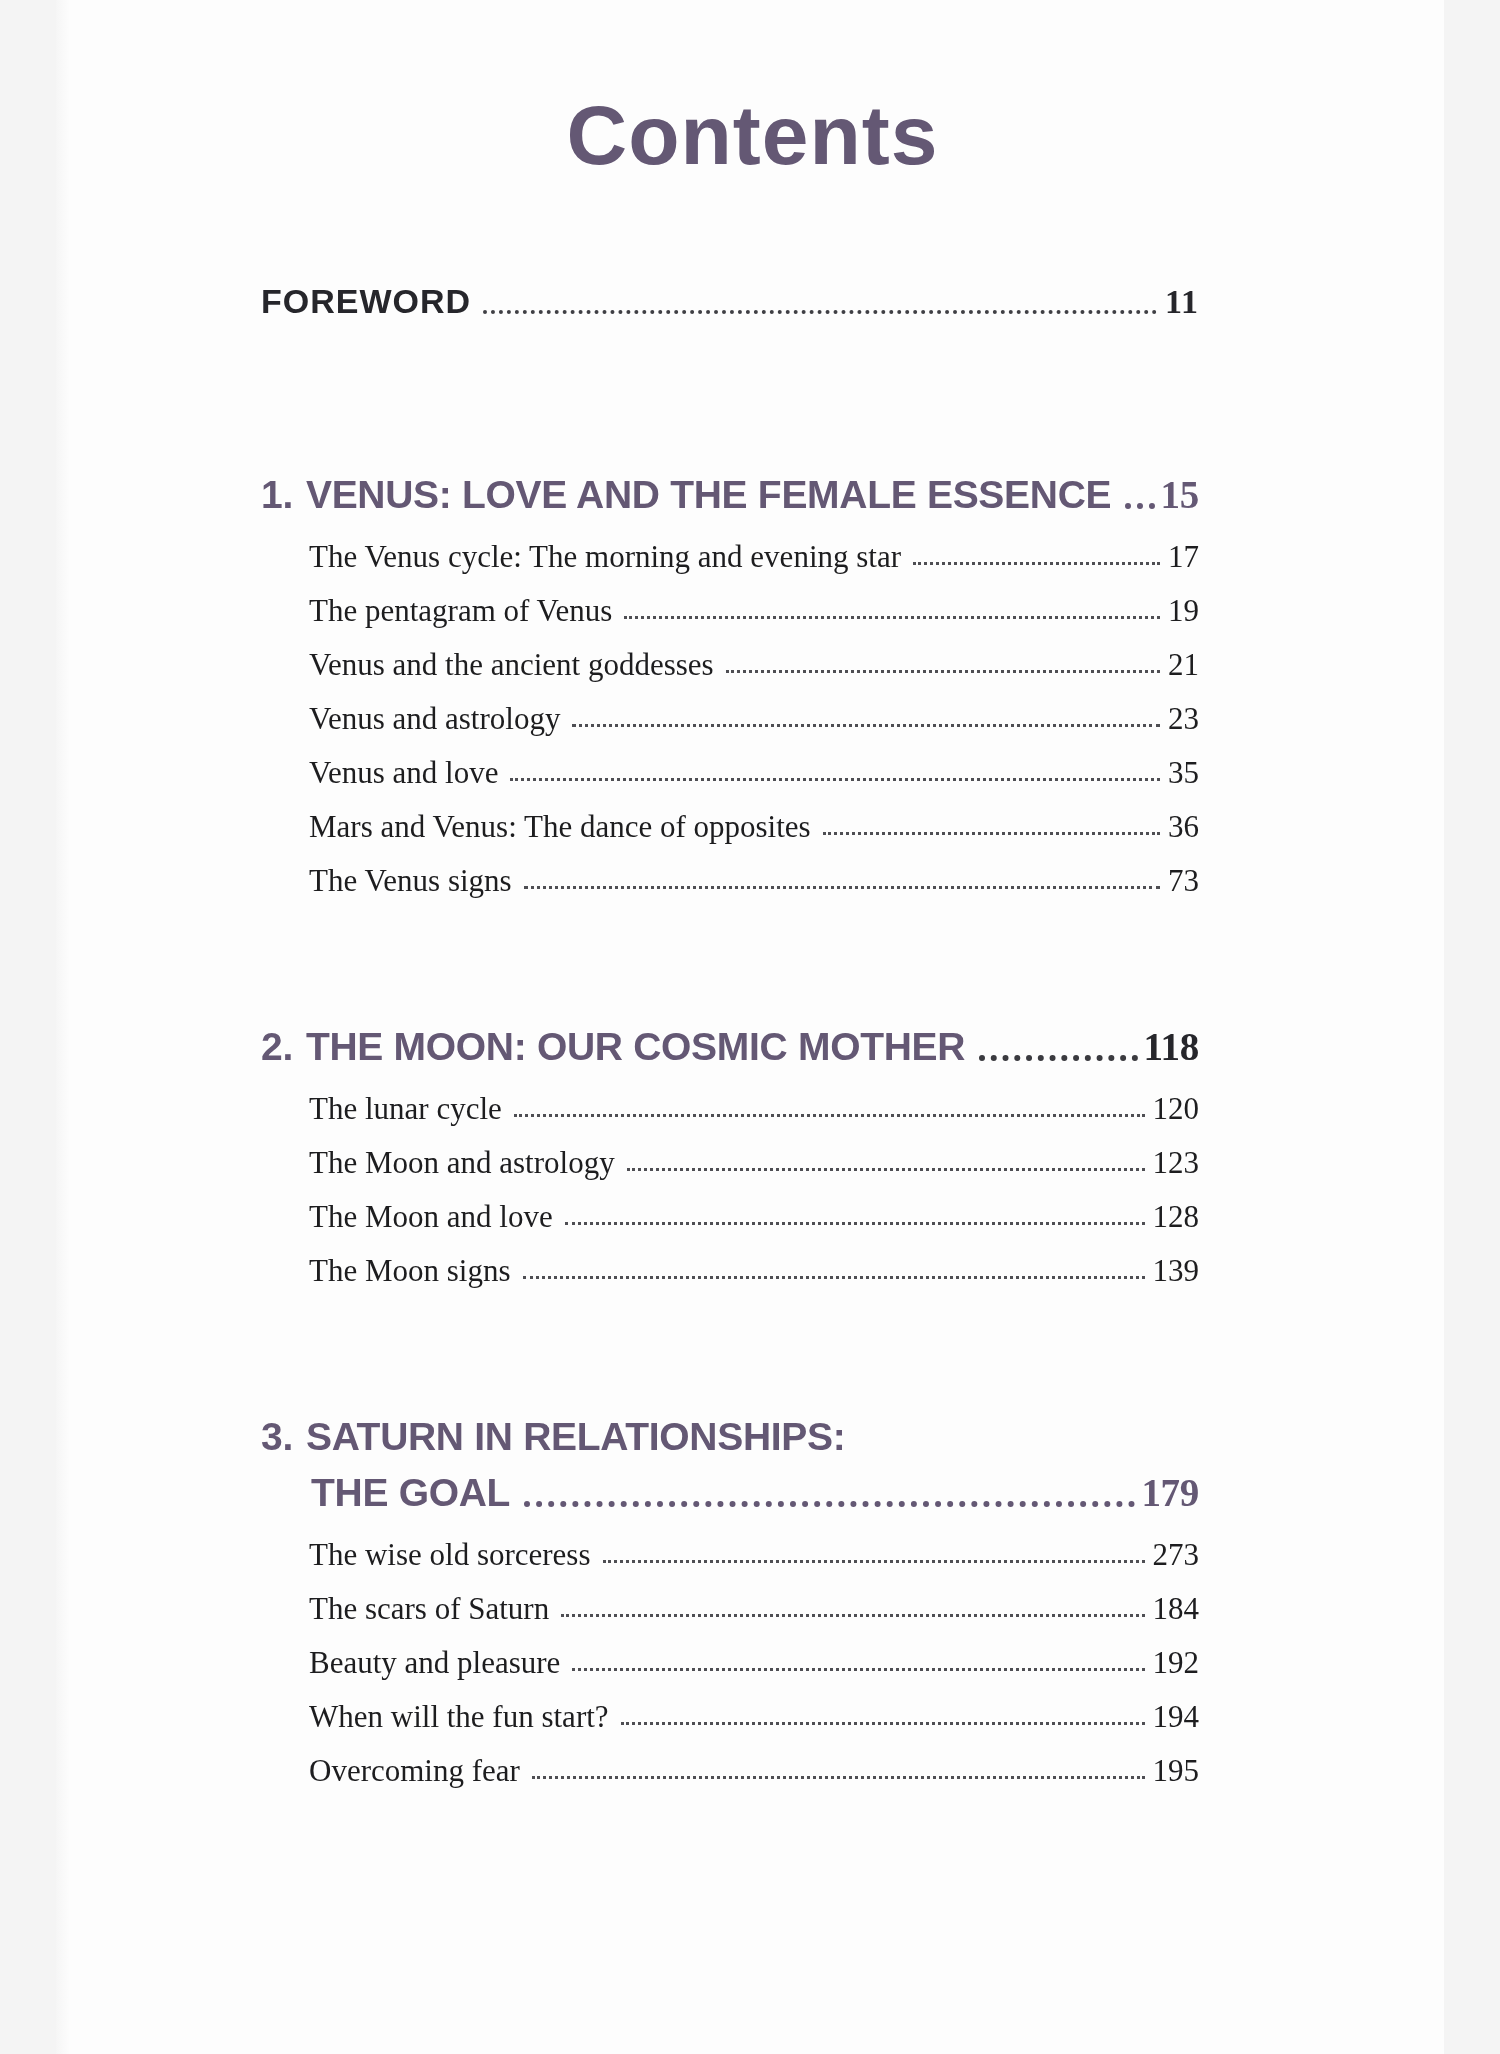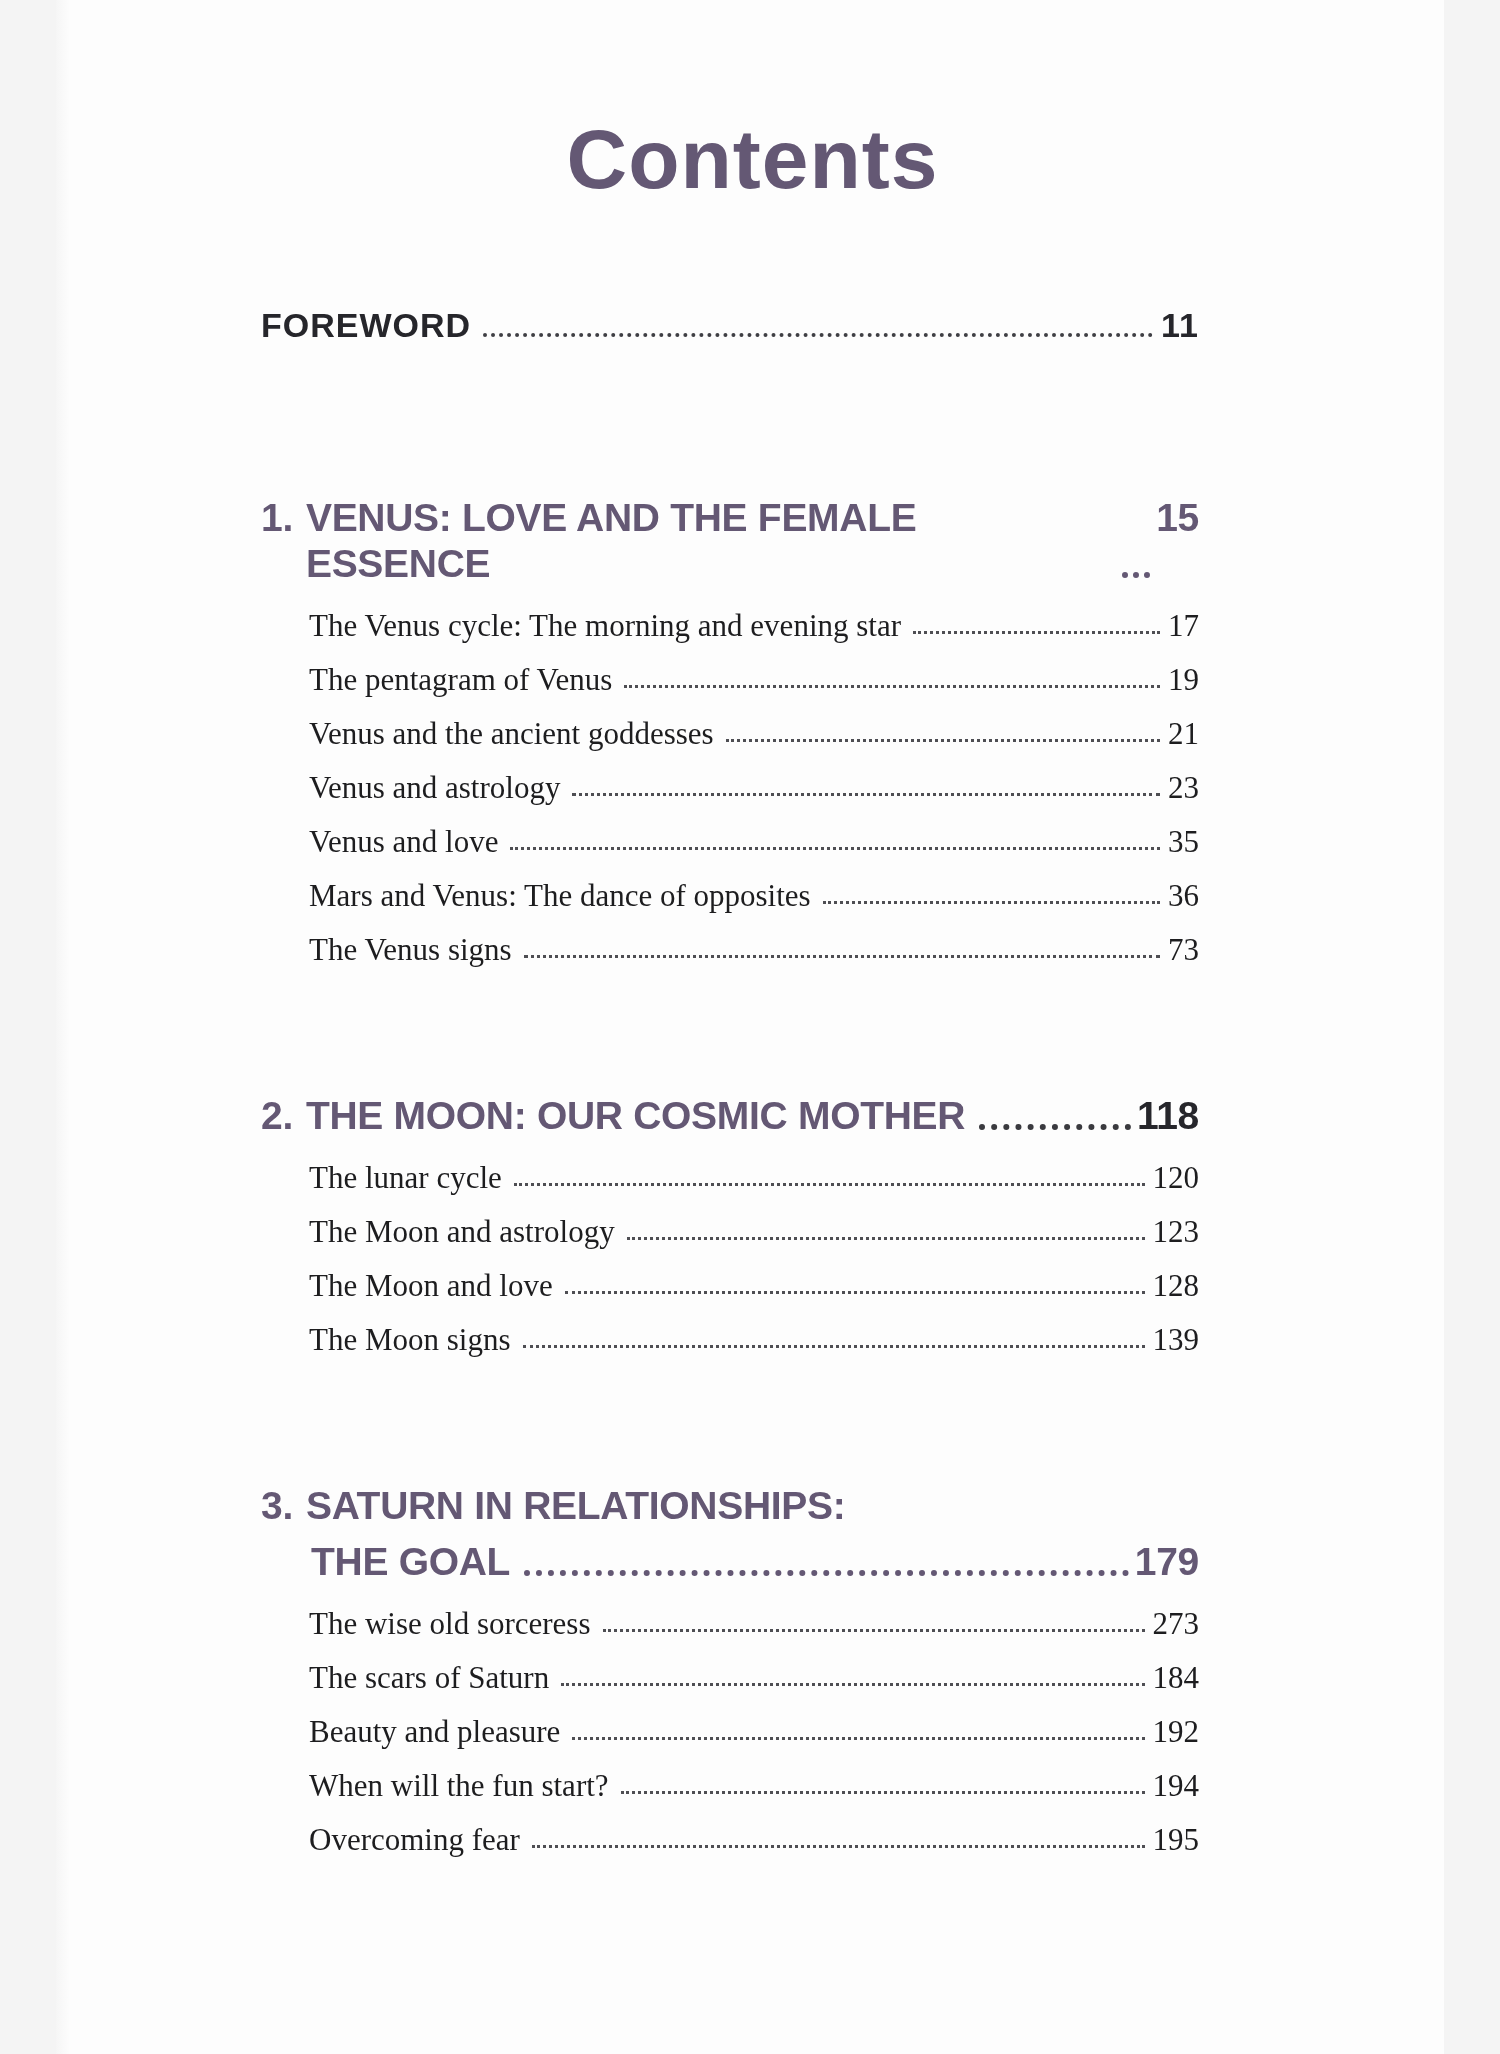--- a/index.html
+++ b/index.html
@@ -10,21 +10,21 @@
     --paper: #fdfdfd;
   }
   html, body { margin: 0; padding: 0; background: #f4f4f4; }
   .page {
     position: relative;
     width: 1388px;
     height: 2054px;
     margin: 0 auto;
     box-sizing: border-box;
     background: var(--paper);
-    padding: 112px 245px 0 205px;
+    padding: 88px 245px 0 205px;
     overflow: hidden;
     font-family: "Liberation Serif", serif;
     color: var(--body-text);
   }
 
   
   .contents-title {
     margin: 0 0 0 45px;
     text-align: center;
     font-family: "Liberation Sans", sans-serif;
@@ -93,21 +93,21 @@
   .toc-item-row {
     display: flex;
     align-items: baseline;
     margin-top: 23px;
     padding-left: 48px;
     font-size: 31px;
     line-height: 31px;
   }
   .toc-item-row:first-of-type { margin-top: 14px; }
   .toc-item-label { white-space: nowrap; }
-  .toc-page-num { white-space: nowrap; }
+  .toc-page-num { white-space: nowrap; font-family: Liberation Serif, serif; }
 
   
   .scan-edge {
     position: absolute;
     left: 0; top: 0; bottom: 0;
     width: 14px;
     background: linear-gradient(to right, rgba(180,180,180,0.10), rgba(255,255,255,0));
     pointer-events: none;
   }
 </style>

